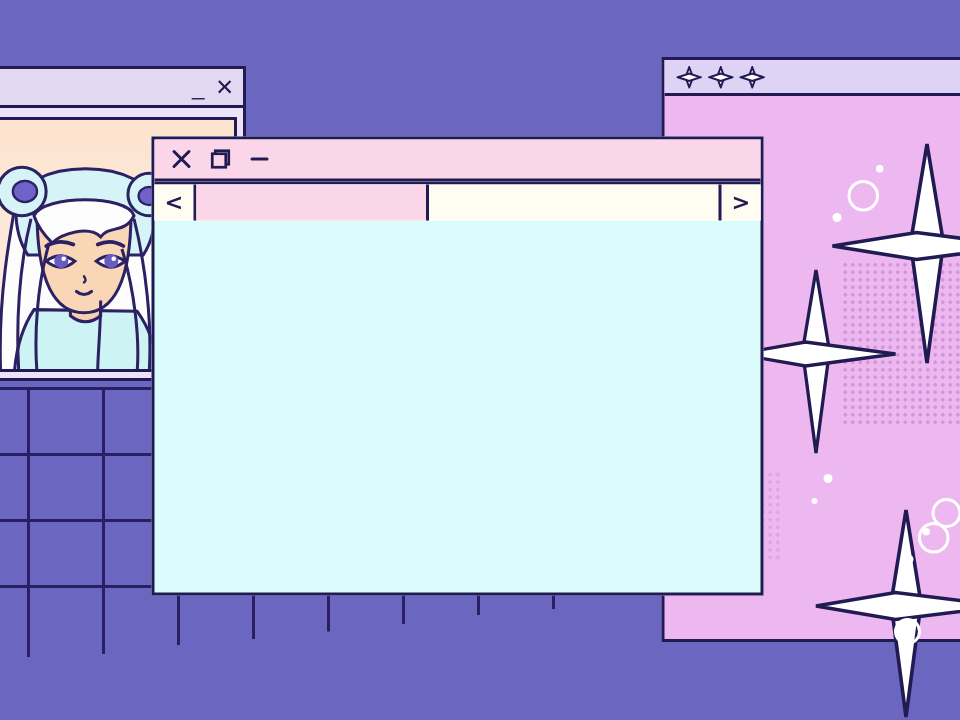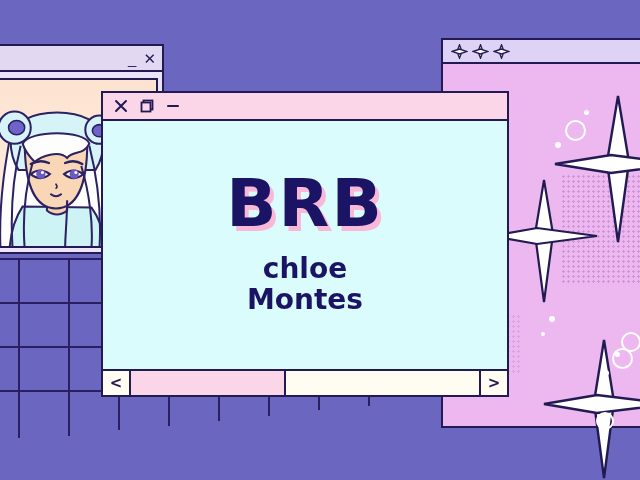--- a/index.html
+++ b/index.html
@@ -329,27 +329,20 @@
           <rect x="2.5" y="4.5" width="9" height="9" fill="#fbd6e9" stroke="#221a52" stroke-width="1.8"></rect>
         </svg>
       </span>
       <span class="tb-icon">
         <svg width="16" height="16" viewBox="0 0 16 16">
           <path d="M3 8 L13 8" stroke="#221a52" stroke-width="2" stroke-linecap="round"></path>
         </svg>
       </span>
     </div>
 
-    <div class="content">
-      <div class="brb">BRB</div>
-      <div class="sub">
-        <div>chloe</div>
-        <div>Montes</div>
-      </div>
-    </div>
 
     <div class="statusbar">
       <div class="sb-arrow left">&lt;</div>
       <div class="sb-track">
         <div class="sb-thumb"></div>
       </div>
       <div class="sb-arrow right">&gt;</div>
     </div>
   </div>
 

